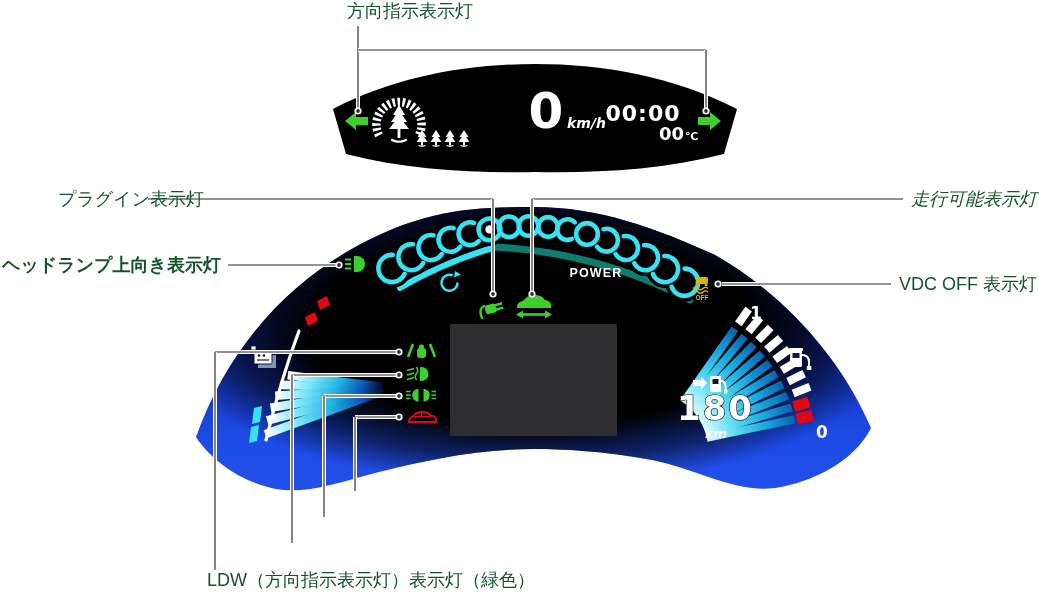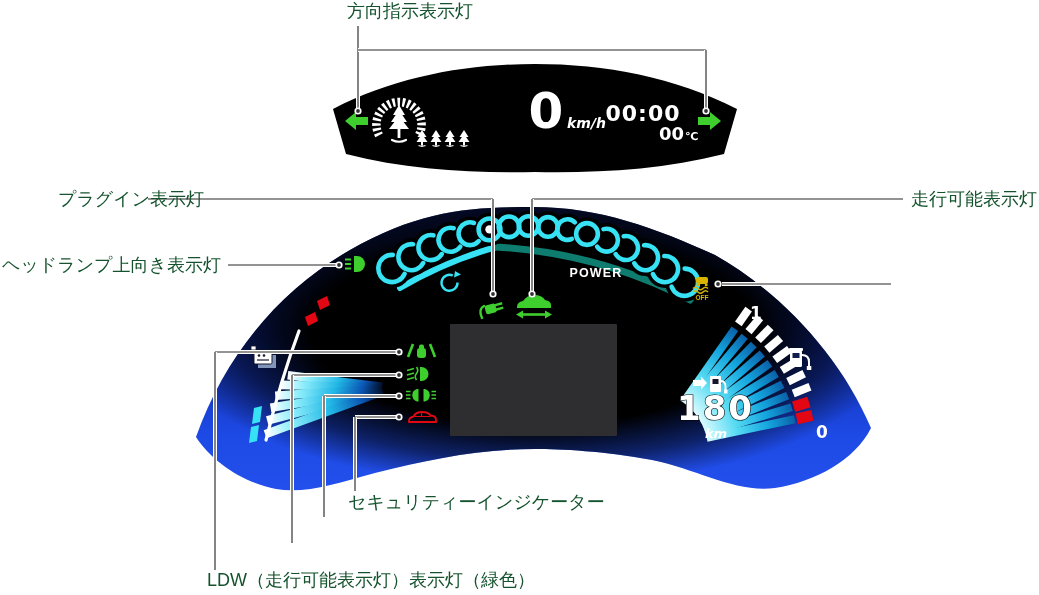--- a/index.html
+++ b/index.html
@@ -355,17 +355,17 @@
         <circle cx="399" cy="375" r="1.9" fill="#333"></circle>
         <circle cx="399" cy="396" r="3.6" fill="#fff"></circle>
         <circle cx="399" cy="396" r="1.9" fill="#333"></circle>
         <circle cx="399" cy="417" r="3.6" fill="#fff"></circle>
         <circle cx="399" cy="417" r="1.9" fill="#333"></circle>
       </g>
 </svg>
 
 <div class="callout" style="left:347px;top:1px;">方向指示表示灯</div>
 <div class="callout" style="left:12px;top:189px;margin-left:46px;">プラグイン表示灯</div>
-<div class="callout" style="left:2px;top:255px;">ヘッドランプ上向き表示灯</div>
-<div class="callout" style="right:2px;top:189px;">走行可能表示灯</div>
-<div class="callout" style="left:348px;top:492px;">セキュリティーインジケーター</div>
-<div class="callout" style="left:207px;top:570px;">LDW（走行可能表示灯）表示灯（緑色）</div>
+<div class="callout" style="left:2px;top:255px;font-weight:bold;">ヘッドランプ上向き表示灯</div>
+<div class="callout" style="right:2px;top:189px;font-style:italic;">走行可能表示灯</div>
+<div class="callout" style="right:2px;top:274px;">VDC OFF 表示灯</div>
+<div class="callout" style="left:207px;top:570px;">LDW（方向指示表示灯）表示灯（緑色）</div>
 </div>
 
 </body></html>

